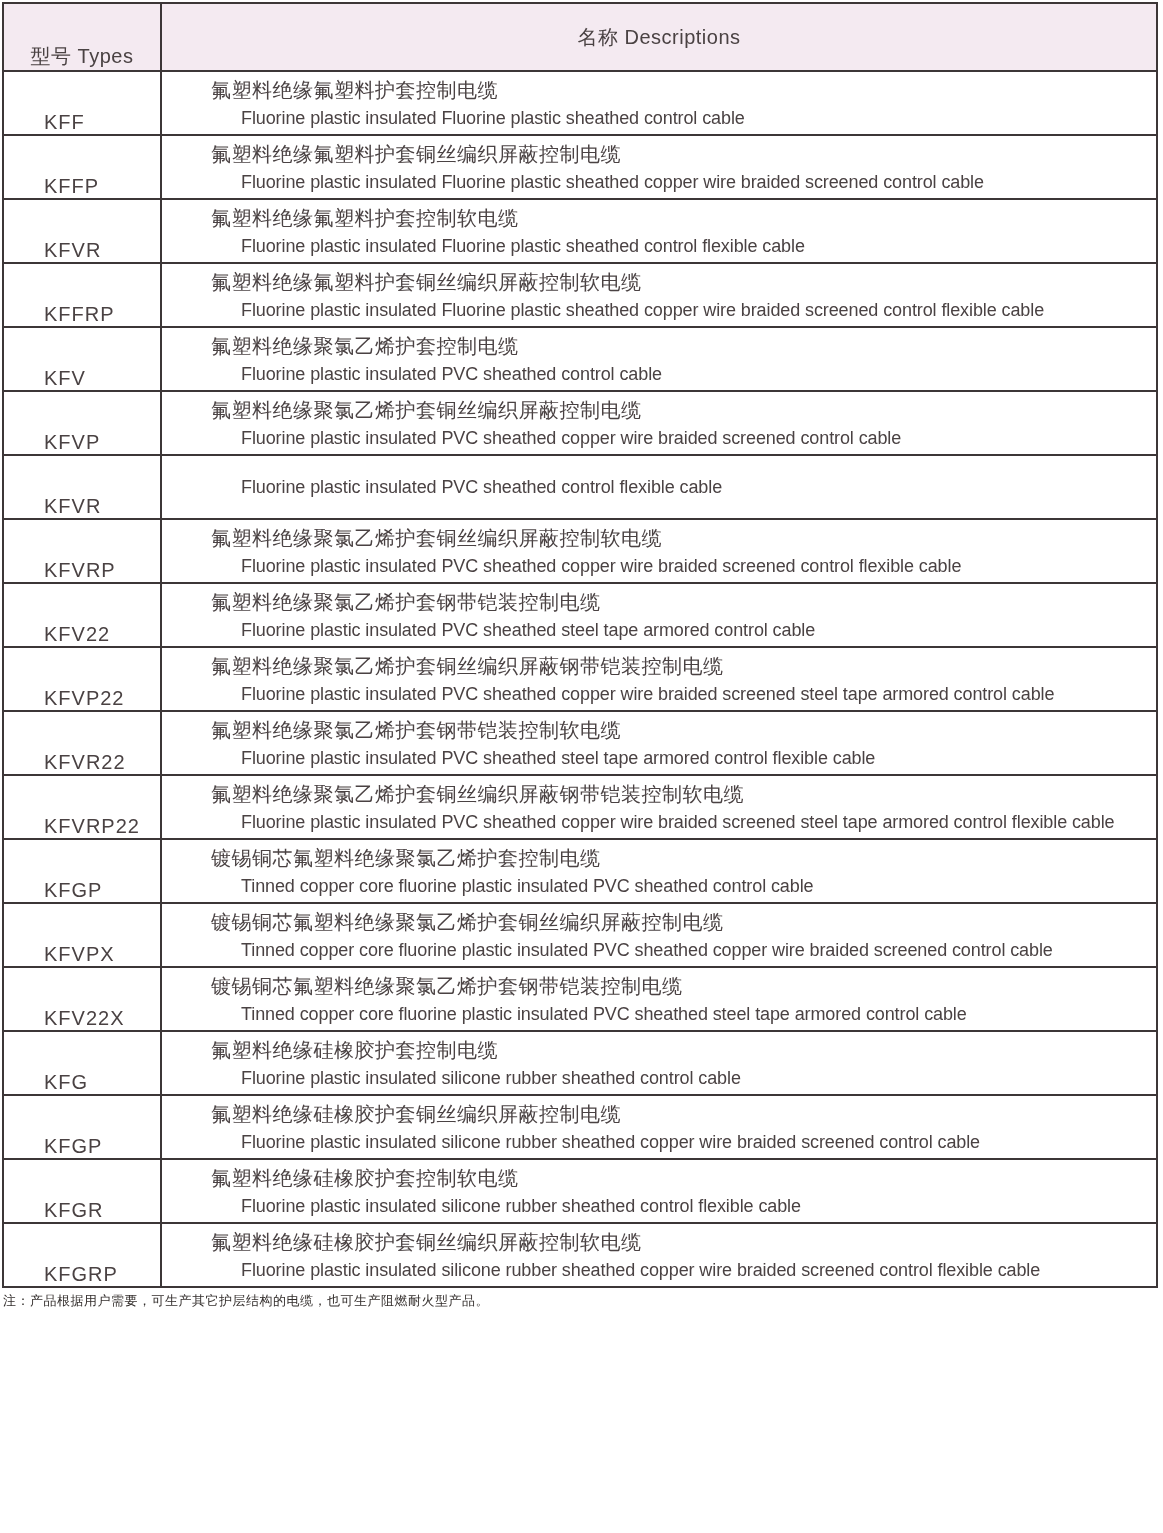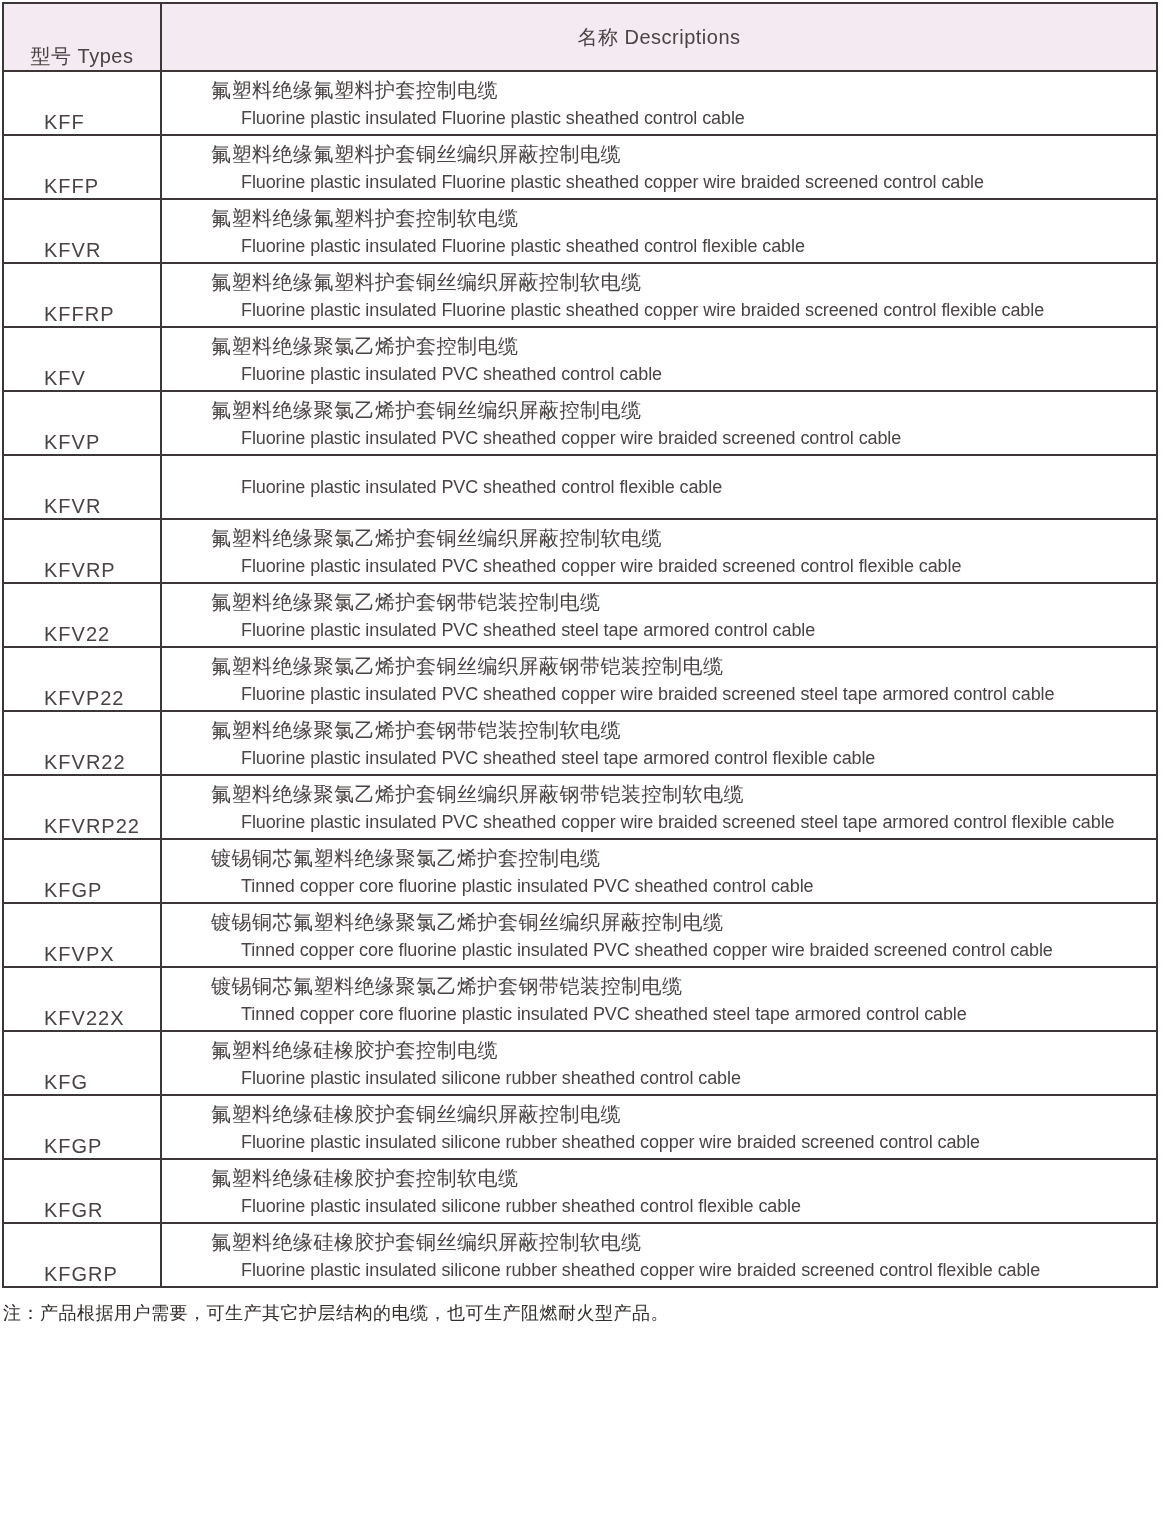--- a/index.html
+++ b/index.html
@@ -80,23 +80,23 @@
     white-space: nowrap;
   }
   .desc-en {
     font-size: 18px;
     line-height: 26px;
     letter-spacing: -0.1px;
     white-space: nowrap;
     margin-left: 30px;
   }
   .note {
-    margin-top: 13px;
+    margin-top: 4px;
     padding-left: 1px;
-    font-size: 18px;
+    font-size: 13px;
     letter-spacing: 0.5px;
     color: var(--note-text);
     white-space: nowrap;
   }
 </style>
 </head>
 <body>
 
 <div class="page">
   <div class="tbl">

